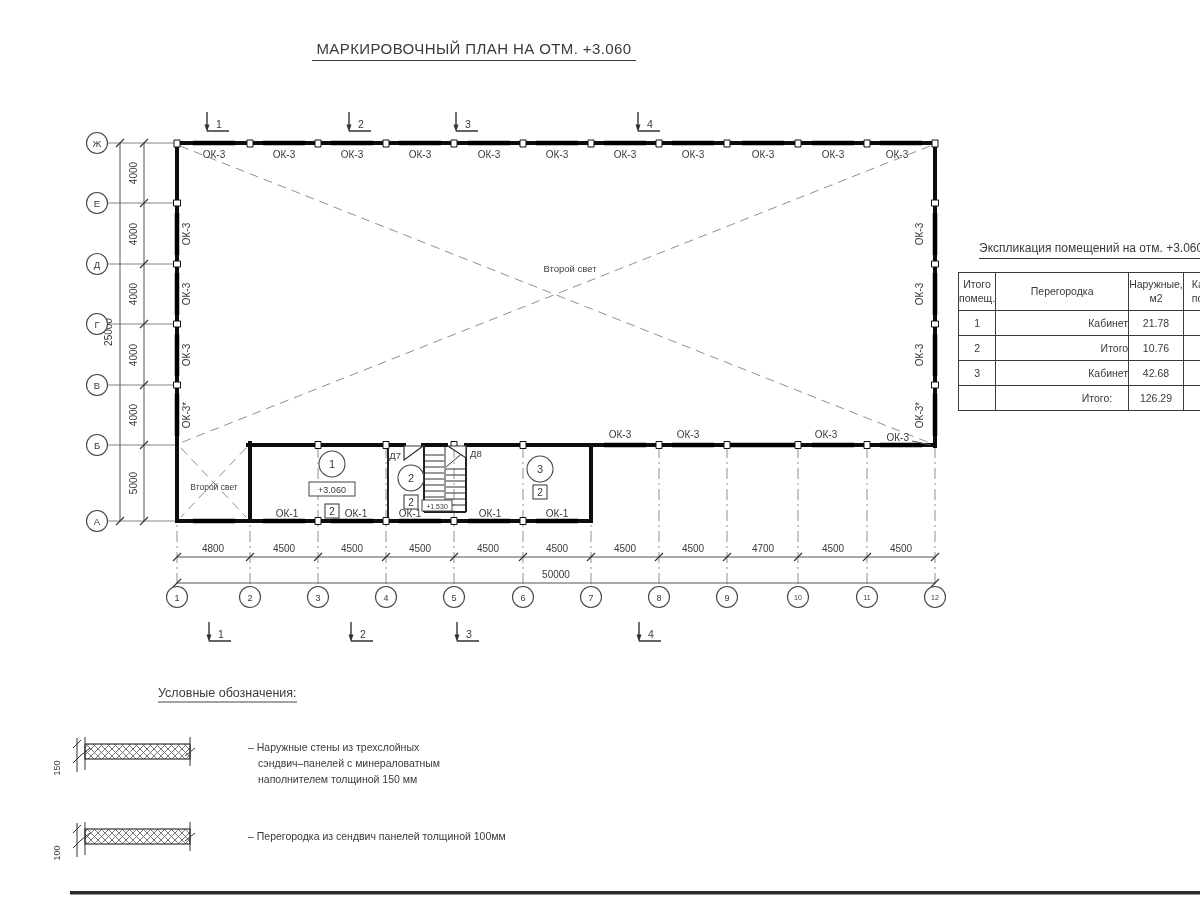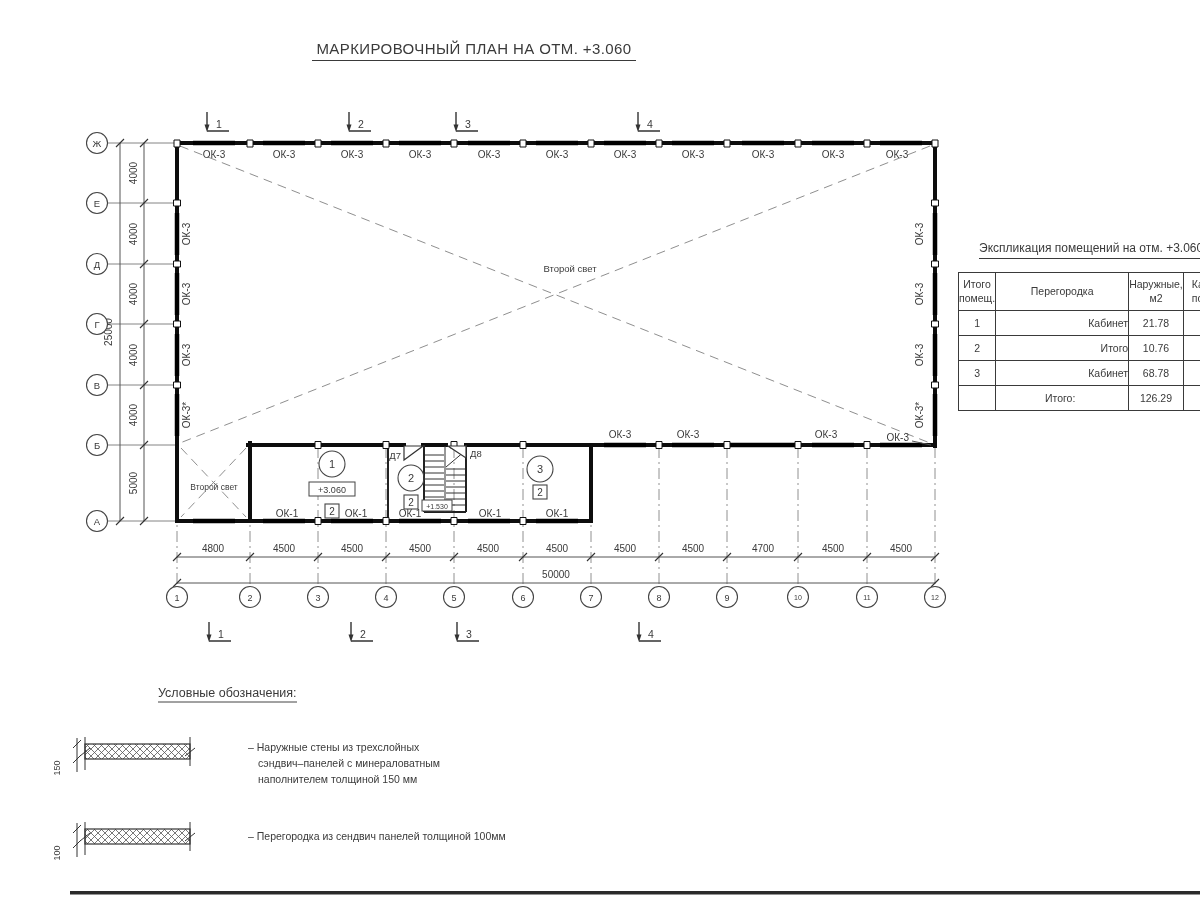--- a/index.html
+++ b/index.html
@@ -15,21 +15,21 @@
   #main-title span{font-size:15px;letter-spacing:.4px;border-bottom:1.2px solid #3a3a3a;padding:0 4px 3px;}
   #expl{position:absolute;left:958px;top:238px;width:300px;}
   #expl .tbl-title{font-size:12px;margin-left:21px;display:inline-block;
        border-bottom:1.1px solid #3a3a3a;padding-bottom:3px;margin-bottom:13px;white-space:nowrap;}
   table{border-collapse:collapse;table-layout:fixed;}
   td{border:1.4px solid #3a3a3a;font-size:10.5px;color:#3a3a3a;
      text-align:center;vertical-align:middle;padding:0;overflow:hidden;}
   tr.hdr td{height:37px;line-height:1.25;}
   tr.row td{height:24px;}
   td.name{text-align:right;padding-left:7px;}
-  td.total{padding-right:4px;}
+  td.total{text-align:right;padding-right:16px;}
 </style>
 </head>
 <body>
 
 <div id="stage">
 
   <div id="main-title"><span>МАРКИРОВОЧНЫЙ ПЛАН НА ОТМ. +3.060</span></div>
 
   <svg width="1200" height="900" viewBox="0 0 1200 900">
     <defs>
@@ -277,21 +277,21 @@
       </tr>
       <tr class="row">
         <td>2</td>
         <td class="name">Итого</td>
         <td>10.76</td>
         <td></td>
       </tr>
       <tr class="row">
         <td>3</td>
         <td class="name">Кабинет</td>
-        <td>68.78</td>
+        <td>42.68</td>
         <td></td>
       </tr>
       <tr class="row">
         <td></td>
         <td class="total">Итого:</td>
         <td>126.29</td>
         <td></td>
       </tr>
     </tbody>
       </table>

